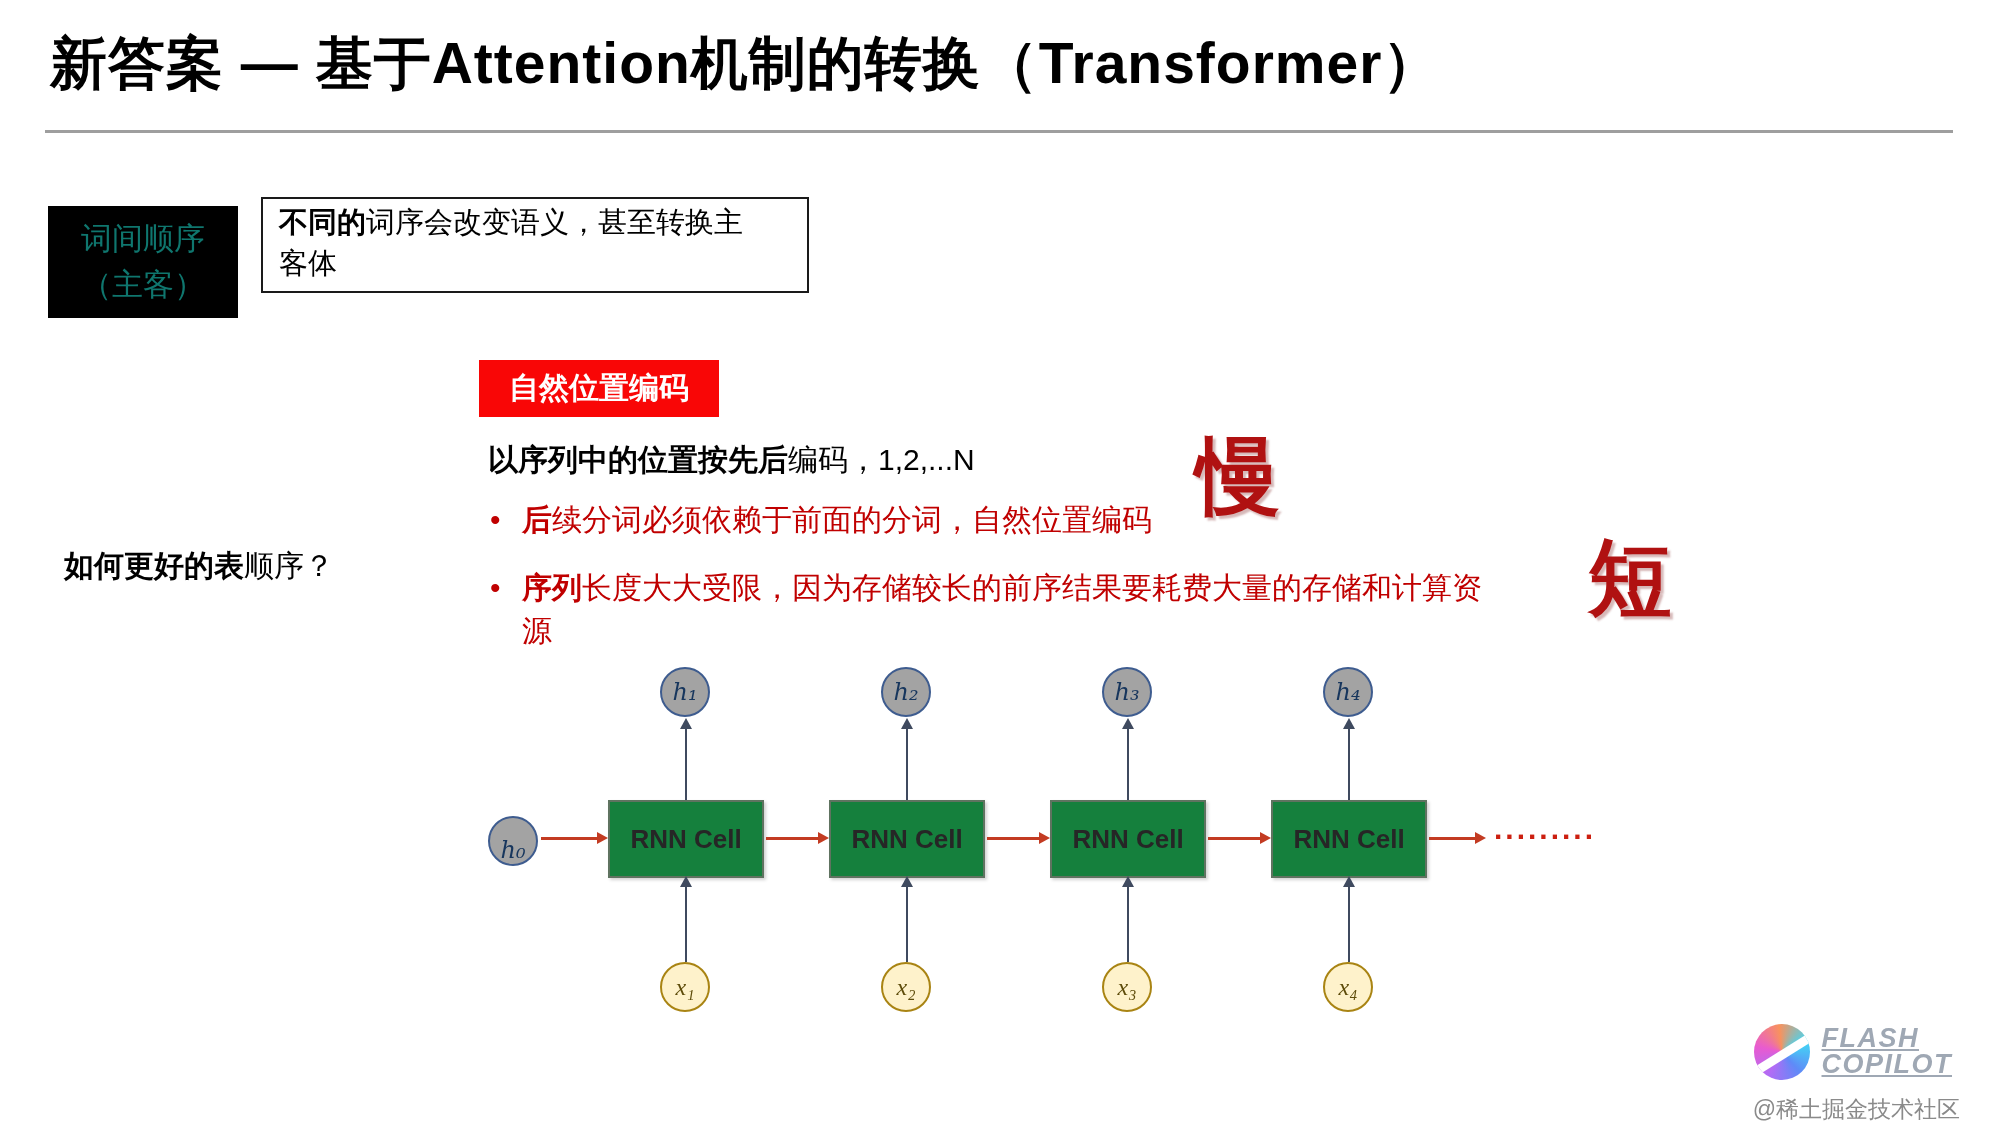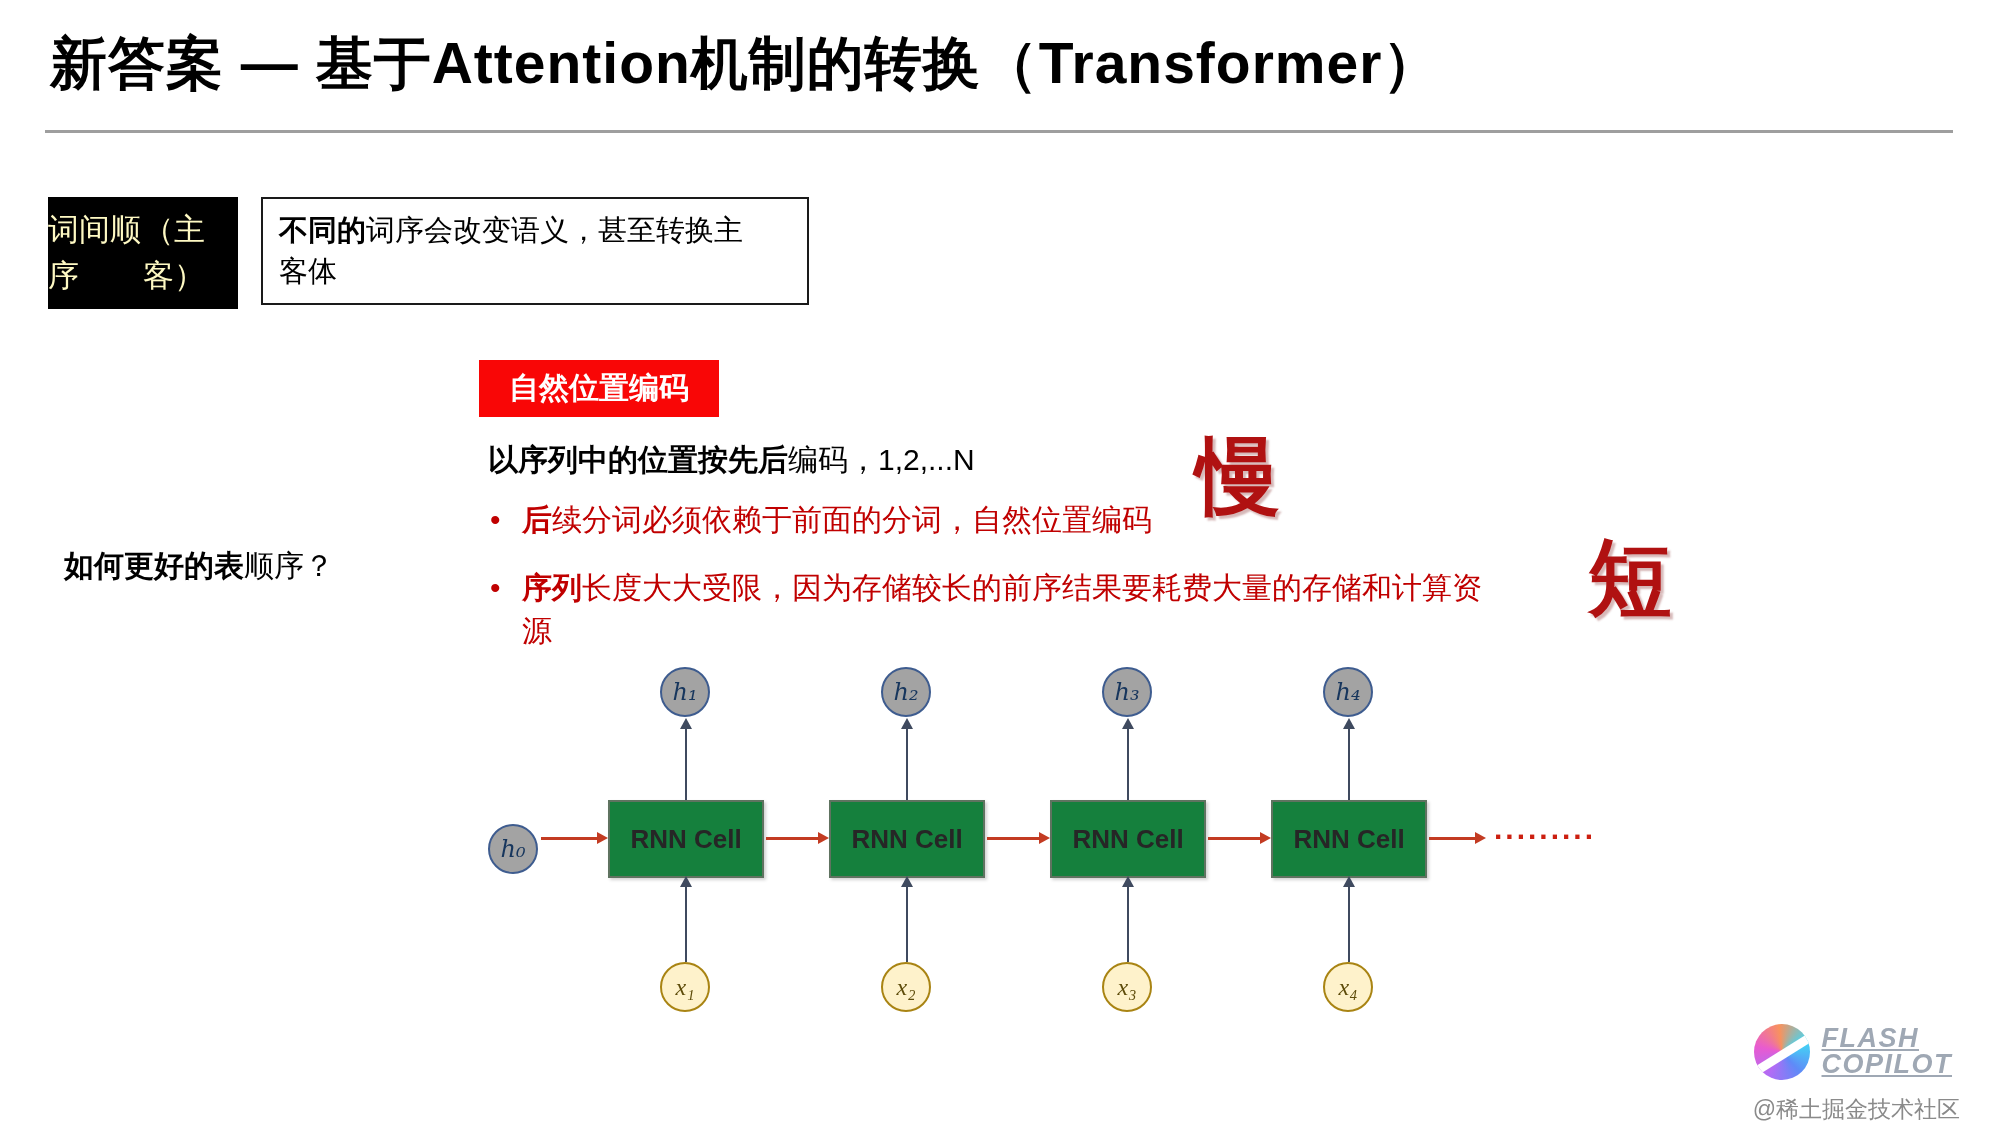--- a/index.html
+++ b/index.html
@@ -16,29 +16,29 @@
     font-size:57px; font-weight:800; letter-spacing:1px; color:#000;
     white-space:nowrap;
   }
   .title-divider {
     position:absolute; left:45px; top:130px; width:1908px; height:3px;
     background:#9e9e9e;
   }
 
   
   .order-label-box {
-    position:absolute; left:48px; top:197px; width:190px; height:112px;
-    background:#000; color:#fef9c3;
-    display:flex; flex-direction:row; justify-content:center; align-items:center;
+    position:absolute; left:48px; top:206px; width:190px; height:112px;
+    background:#000; color:#0f766e;
+    display:flex; flex-direction:column; justify-content:center; align-items:center;
     font-size:31px; line-height:1.5; font-weight:500;
   }
   .order-desc-box {
     position:absolute; left:261px; top:197px; width:548px; min-height:96px;
     border:2px solid #1a1a1a; box-sizing:border-box;
-    padding:11px 16px; font-size:29px; line-height:1.42; color:#000;
+    padding:3px 16px; font-size:29px; line-height:1.42; color:#000;
     white-space:pre-line;
   }
   .seg-bold { font-weight:700; }
 
   
   .encoding-tag {
     position:absolute; left:479px; top:360px;
     background:#f90606; color:#fff;
     font-size:30px; font-weight:700; padding:8px 30px; white-space:nowrap;font-family:Liberation Mono, monospace;
   }
@@ -76,21 +76,21 @@
   }
   .circle {
     position:absolute; width:46px; height:46px; border-radius:50%;
     box-sizing:content-box;
     display:flex; align-items:center; justify-content:center;
     font-family:"DejaVu Serif","Liberation Serif",serif;
     font-style:italic; font-size:24px;
   }
   .h-circle { background:#a3a3a3; border:2.5px solid #3e5c8f; color:#17365d; }
   .x-circle { background:#fef2cb; border:2.5px solid #a98413; color:#5e4c0a;font-family:Liberation Serif, serif; }
-  .initial-node { left:488px; top:162px; }
+  .initial-node { left:488px; top:154px;align-items:flex-end; }
 
   .rnn-unit { position:absolute; top:0; width:156px; height:360px; }
   .rnn-unit .h-circle { left:52px; top:5px; }
   .rnn-unit .x-circle { left:52px; top:300px; }
   .rnn-box {
     position:absolute; left:0; top:138px; width:156px; height:78px;
     box-sizing:border-box;
     background:#15803d; border:2px solid #5f7360;
     box-shadow:2px 2px 3px rgba(0,0,0,0.18);
     display:flex; align-items:center; justify-content:center;

